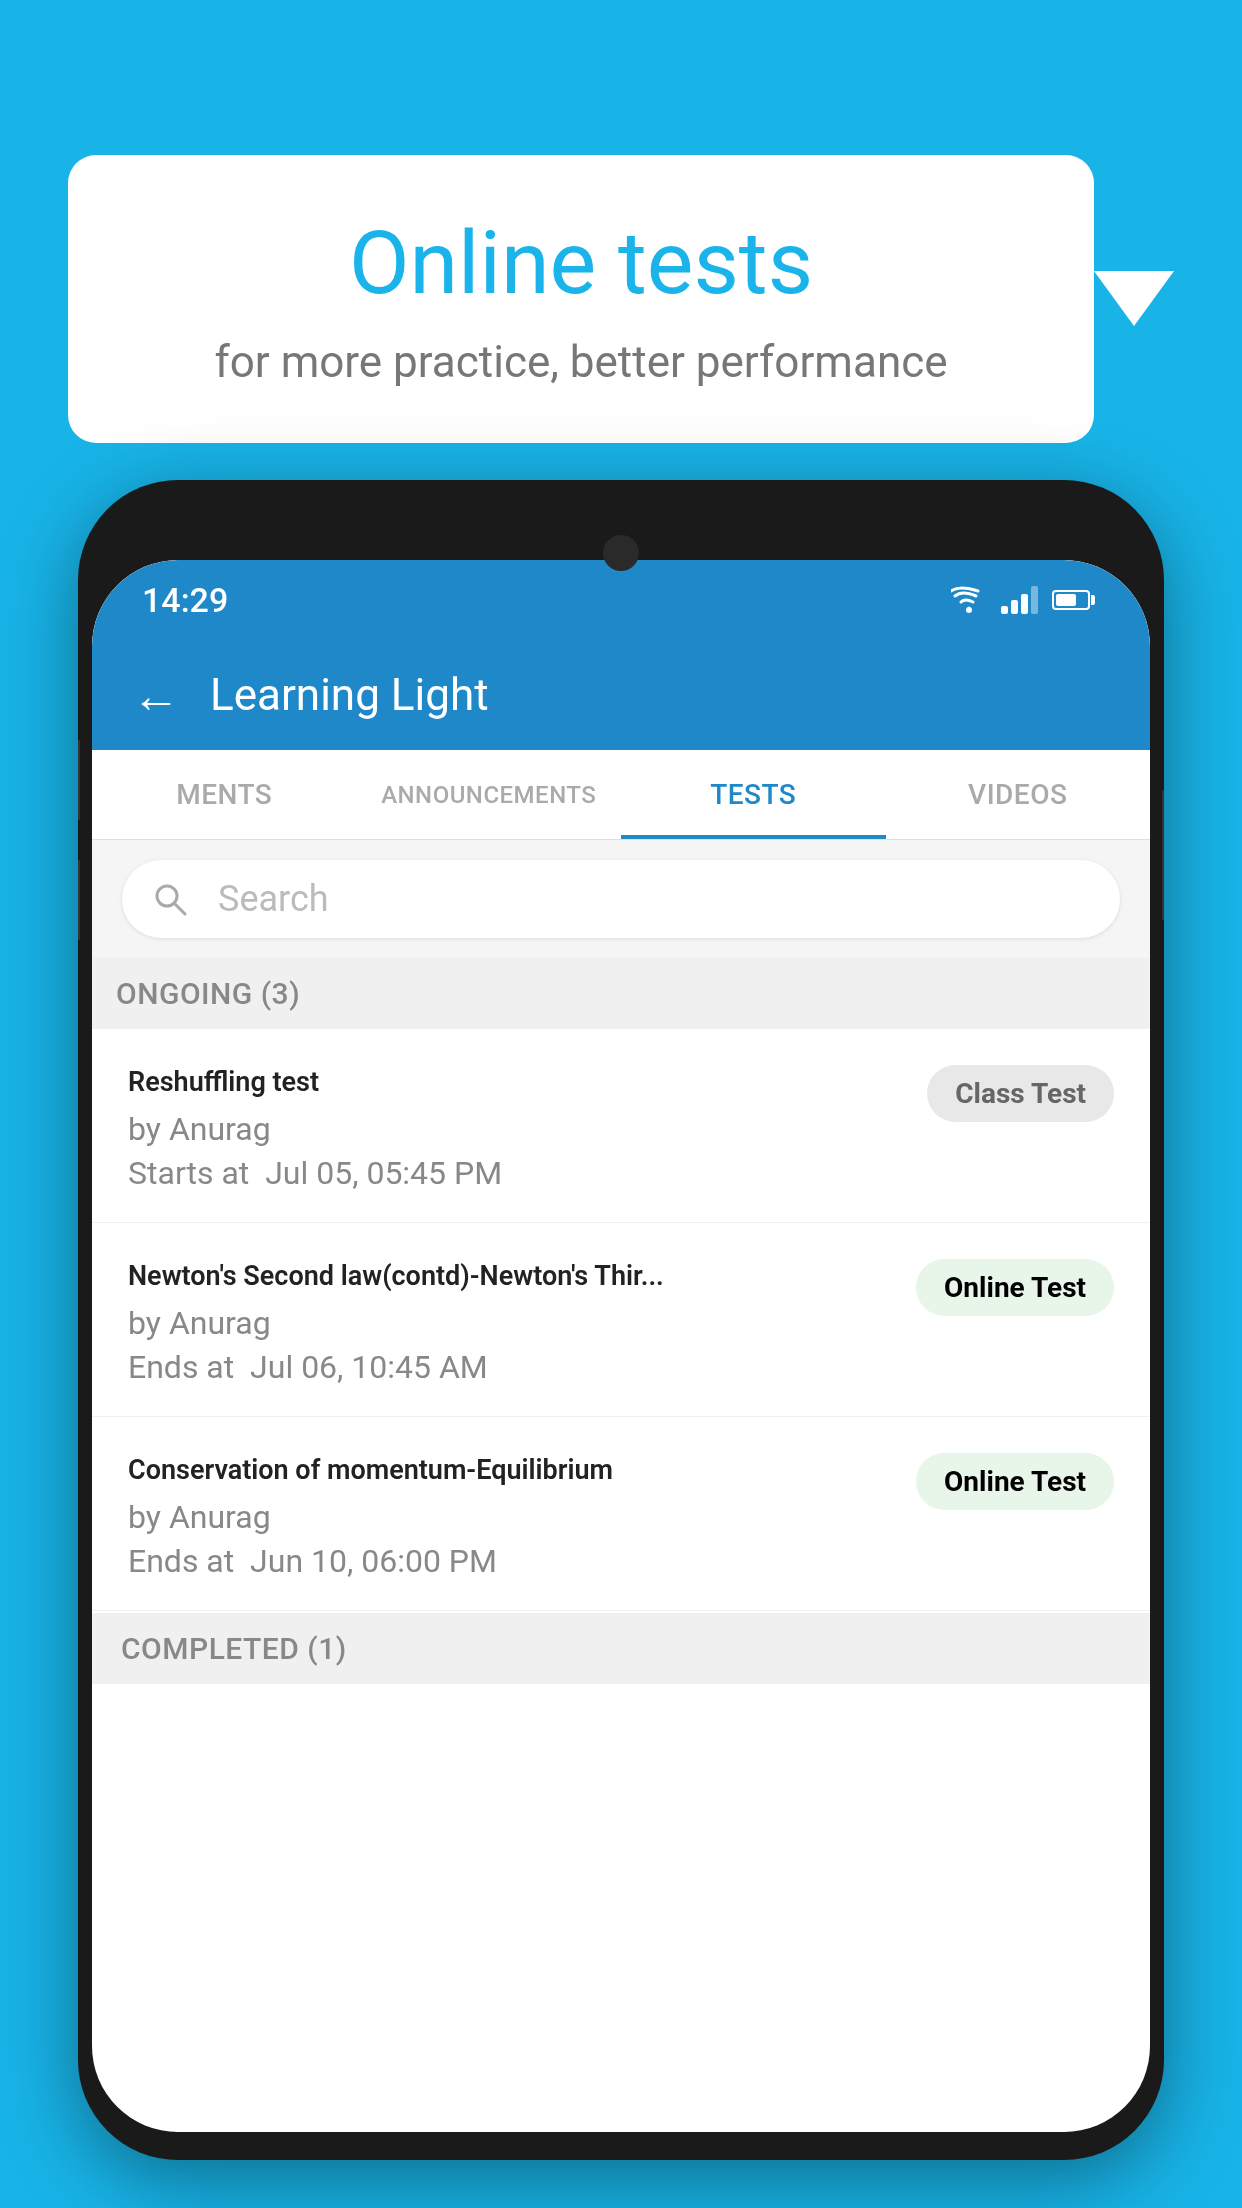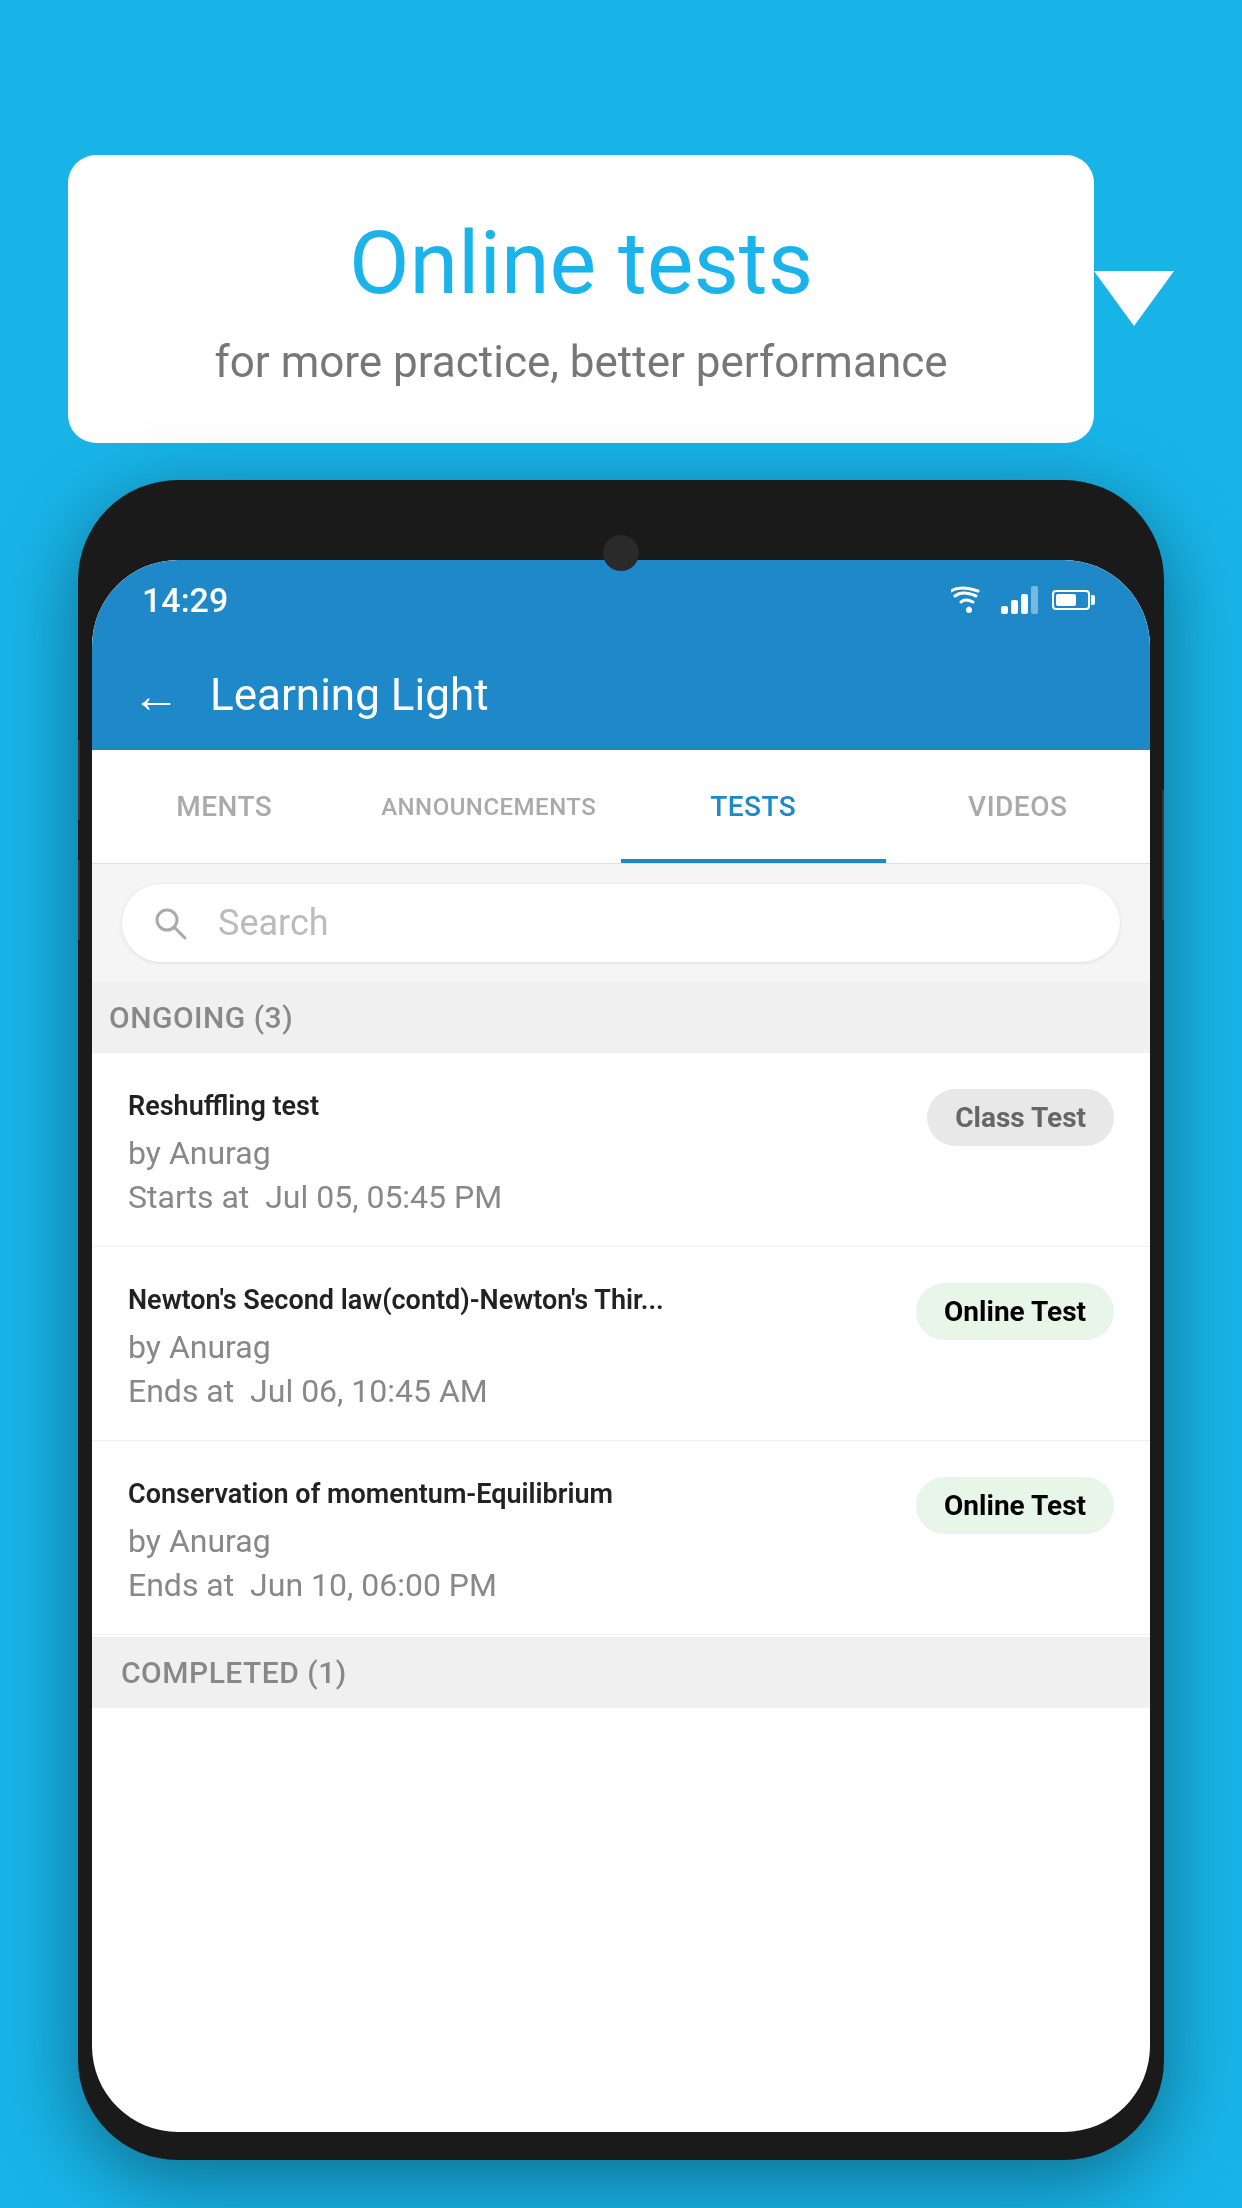--- a/index.html
+++ b/index.html
@@ -185,21 +185,21 @@
     .app-title {
       color: white;
       font-size: 44px;
       font-weight: 400;
     }
 
     
     .tabs-bar {
       background: white;
       display: flex;
-      height: 114px;
+      height: 90px;
       align-items: center;
       border-bottom: 1px solid #e0e0e0;
       overflow: hidden;
     }
 
     .tab-item {
       flex: 1;
       text-align: center;
       font-size: 28px;
       font-weight: 500;
@@ -246,21 +246,21 @@
 
     .search-placeholder {
       color: #bbb;
       font-size: 36px;
       margin-left: 12px;
     }
 
     
     .section-header {
       background: #f0f0f0;
-      padding: 18px 17px;
+      padding: 18px 24px;
     }
 
     .section-title {
       color: #888;
       font-size: 30px;
       font-weight: 500;
       letter-spacing: 0.5px;
     }
 
     

